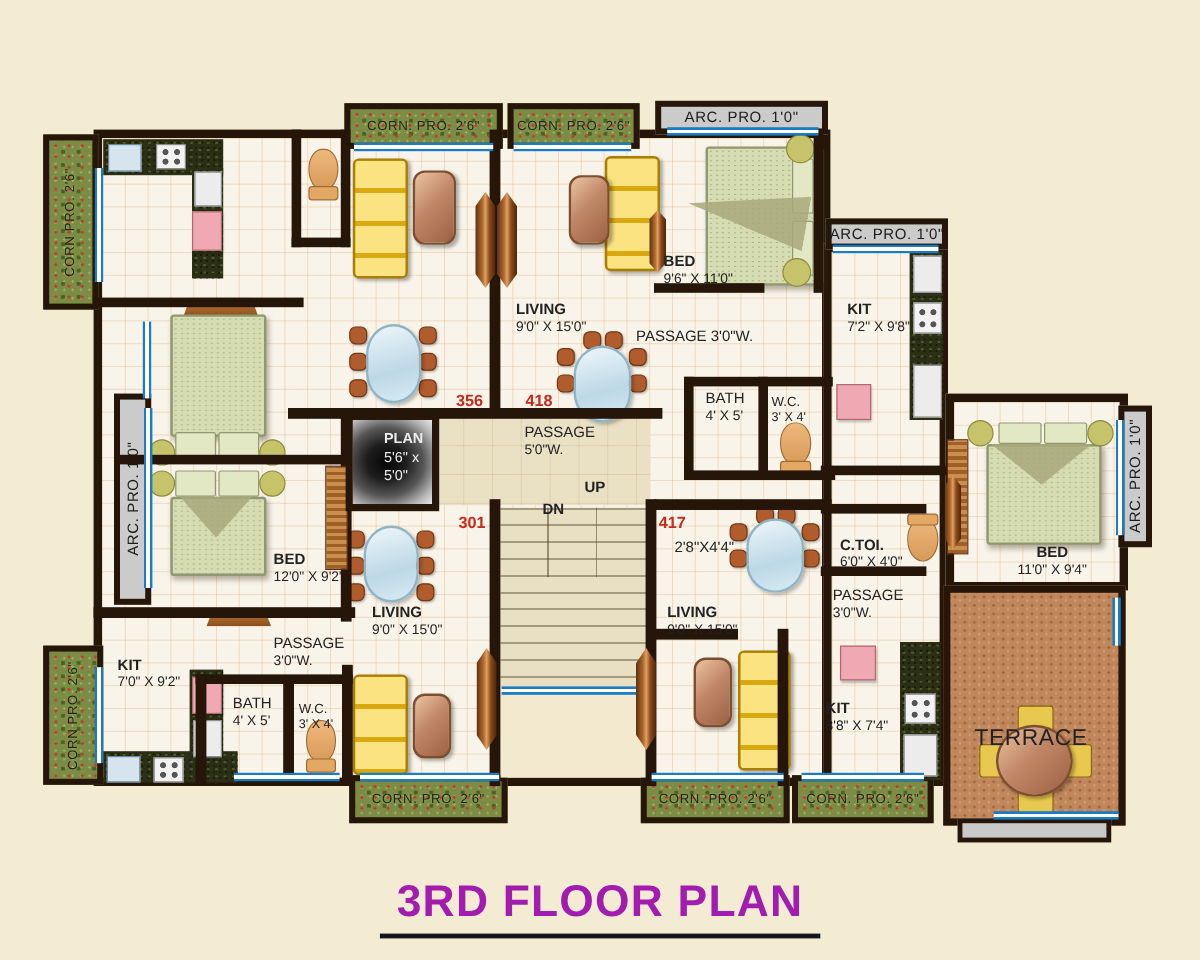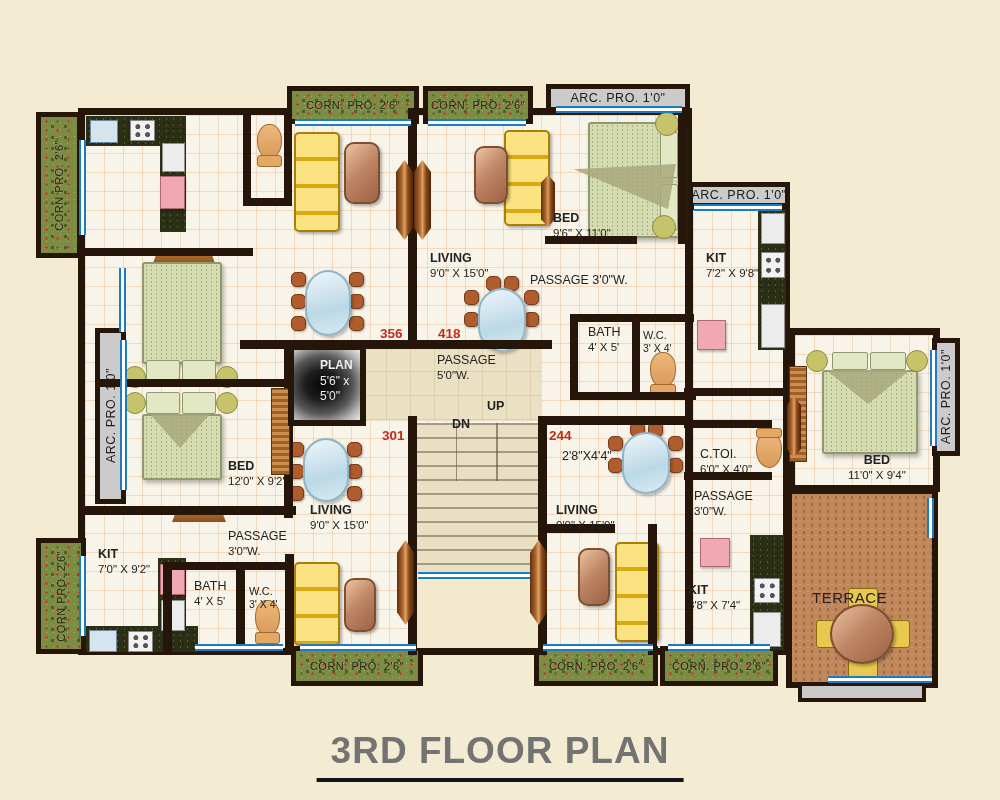--- a/index.html
+++ b/index.html
@@ -38,21 +38,21 @@
   .wood{position:absolute;background:repeating-linear-gradient(0deg,#a05f24 0 3px,#c98f4e 3px 6px);border:1.5px solid #5c300e;z-index:31}
   .door{position:absolute;background:linear-gradient(90deg,#5c2f10 0%,#b06a2e 35%,#e0a060 50%,#8a4a1c 70%,#4a2408 100%);clip-path:polygon(50% 0,100% 15%,100% 85%,50% 100%,0 85%,0 15%);z-index:35}
   .tv{position:absolute;background:linear-gradient(180deg,#c07b38,#8a4f1a);clip-path:polygon(10% 0,90% 0,100% 100%,0 100%);z-index:12}
   .terr-chair{position:absolute;background:#e8c84e;border:1.5px solid #8a6a10;border-radius:3px;z-index:12}
   .rl{position:absolute;font-weight:bold;font-size:12.5px;color:#222;line-height:1.3;z-index:40;white-space:nowrap}
   .rl .d{display:block;font-weight:normal;font-size:11.5px}
   .rl.sm{font-size:11px}
   .rl.sm .d{font-size:10.5px}
   .plain{position:absolute;font-size:12.5px;color:#222;z-index:40;white-space:nowrap;line-height:1.3}
   .unum{position:absolute;font-weight:bold;font-size:13.5px;color:#c52a1e;z-index:40}
-  .title{position:absolute;left:50%;transform:translateX(-50%);top:730px;font-size:37px;font-weight:bold;color:#737373;letter-spacing:1px;border-bottom:4px solid #15151c;padding:0 14px 6px;z-index:50;white-space:nowrap}
+  .title{position:absolute;left:50%;transform:translateX(-50%);top:730px;font-size:37px;font-weight:bold;color:#a21caf;letter-spacing:1px;border-bottom:4px solid #15151c;padding:0 14px 6px;z-index:50;white-space:nowrap}
 </style>
 </head>
 <body>
 
 <div class="slab floor" style="left:78px;top:108px;width:614px;height:547px"></div>
 <div class="slab floor" style="left:686px;top:203px;width:104px;height:452px"></div>
 <div class="slab floor" style="left:788px;top:328px;width:152px;height:164px"></div>
 <div class="terr" style="left:786px;top:488px;width:152px;height:200px"></div>
 <div class="sill" style="left:798px;top:682px;width:128px;height:20px"></div>
 
@@ -262,28 +262,28 @@
 <div class="rl sm" style="left:643px;top:328px"><span style="font-weight:normal">W.C.</span><span class="d">3' X 4'</span></div>
 <div class="rl" style="left:430px;top:250px"><span>LIVING</span><span class="d">9'0" X 15'0"</span></div>
 <div class="rl" style="left:228px;top:458px"><span>BED</span><span class="d">12'0" X 9'2"</span></div>
 <div class="rl" style="left:228px;top:528px"><span style="font-weight:normal">PASSAGE</span><span class="d">3'0"W.</span></div>
 <div class="rl" style="left:98px;top:546px"><span>KIT</span><span class="d">7'0" X 9'2"</span></div>
 <div class="rl" style="left:194px;top:578px"><span style="font-weight:normal">BATH</span><span class="d">4' X 5'</span></div>
 <div class="rl sm" style="left:249px;top:584px"><span style="font-weight:normal">W.C.</span><span class="d">3' X 4'</span></div>
 <div class="rl" style="left:310px;top:502px"><span>LIVING</span><span class="d">9'0" X 15'0"</span></div>
 <div class="plain" style="left:562px;top:448px">2'8"X4'4"</div>
 <div class="rl" style="left:556px;top:502px"><span>LIVING</span><span class="d">9'0" X 15'0"</span></div>
-<div class="rl" style="left:700px;top:446px"><span style="font-weight:normal">C.TOI.</span><span class="d">6'0" X 4'0"</span></div>
+<div class="rl" style="left:700px;top:446px"><span style="font-weight:bold">C.TOI.</span><span class="d">6'0" X 4'0"</span></div>
 <div class="rl" style="left:694px;top:488px"><span style="font-weight:normal">PASSAGE</span><span class="d">3'0"W.</span></div>
 <div class="rl" style="left:688px;top:582px"><span>KIT</span><span class="d">8'8" X 7'4"</span></div>
 <div class="rl" style="left:848px;top:452px;text-align:center"><span>BED</span><span class="d">11'0" X 9'4"</span></div>
-<div class="plain" style="left:812px;top:588px;font-size:15px;letter-spacing:.5px">TERRACE</div>
+<div class="plain" style="left:812px;top:604px;font-size:19px;letter-spacing:.5px">TERRACE</div>
 
 <div class="rl" style="left:437px;top:352px"><span style="font-weight:normal">PASSAGE</span><span class="d">5'0"W.</span></div>
 <div class="plain" style="left:452px;top:416px;font-weight:bold">DN</div>
 <div class="plain" style="left:487px;top:398px;font-weight:bold">UP</div>
 
 <div class="unum" style="left:380px;top:326px">356</div>
 <div class="unum" style="left:438px;top:326px">418</div>
 <div class="unum" style="left:382px;top:428px">301</div>
-<div class="unum" style="left:549px;top:428px">244</div>
+<div class="unum" style="left:549px;top:428px">417</div>
 
 <div class="title">3RD FLOOR PLAN</div>
 
 </body></html>

